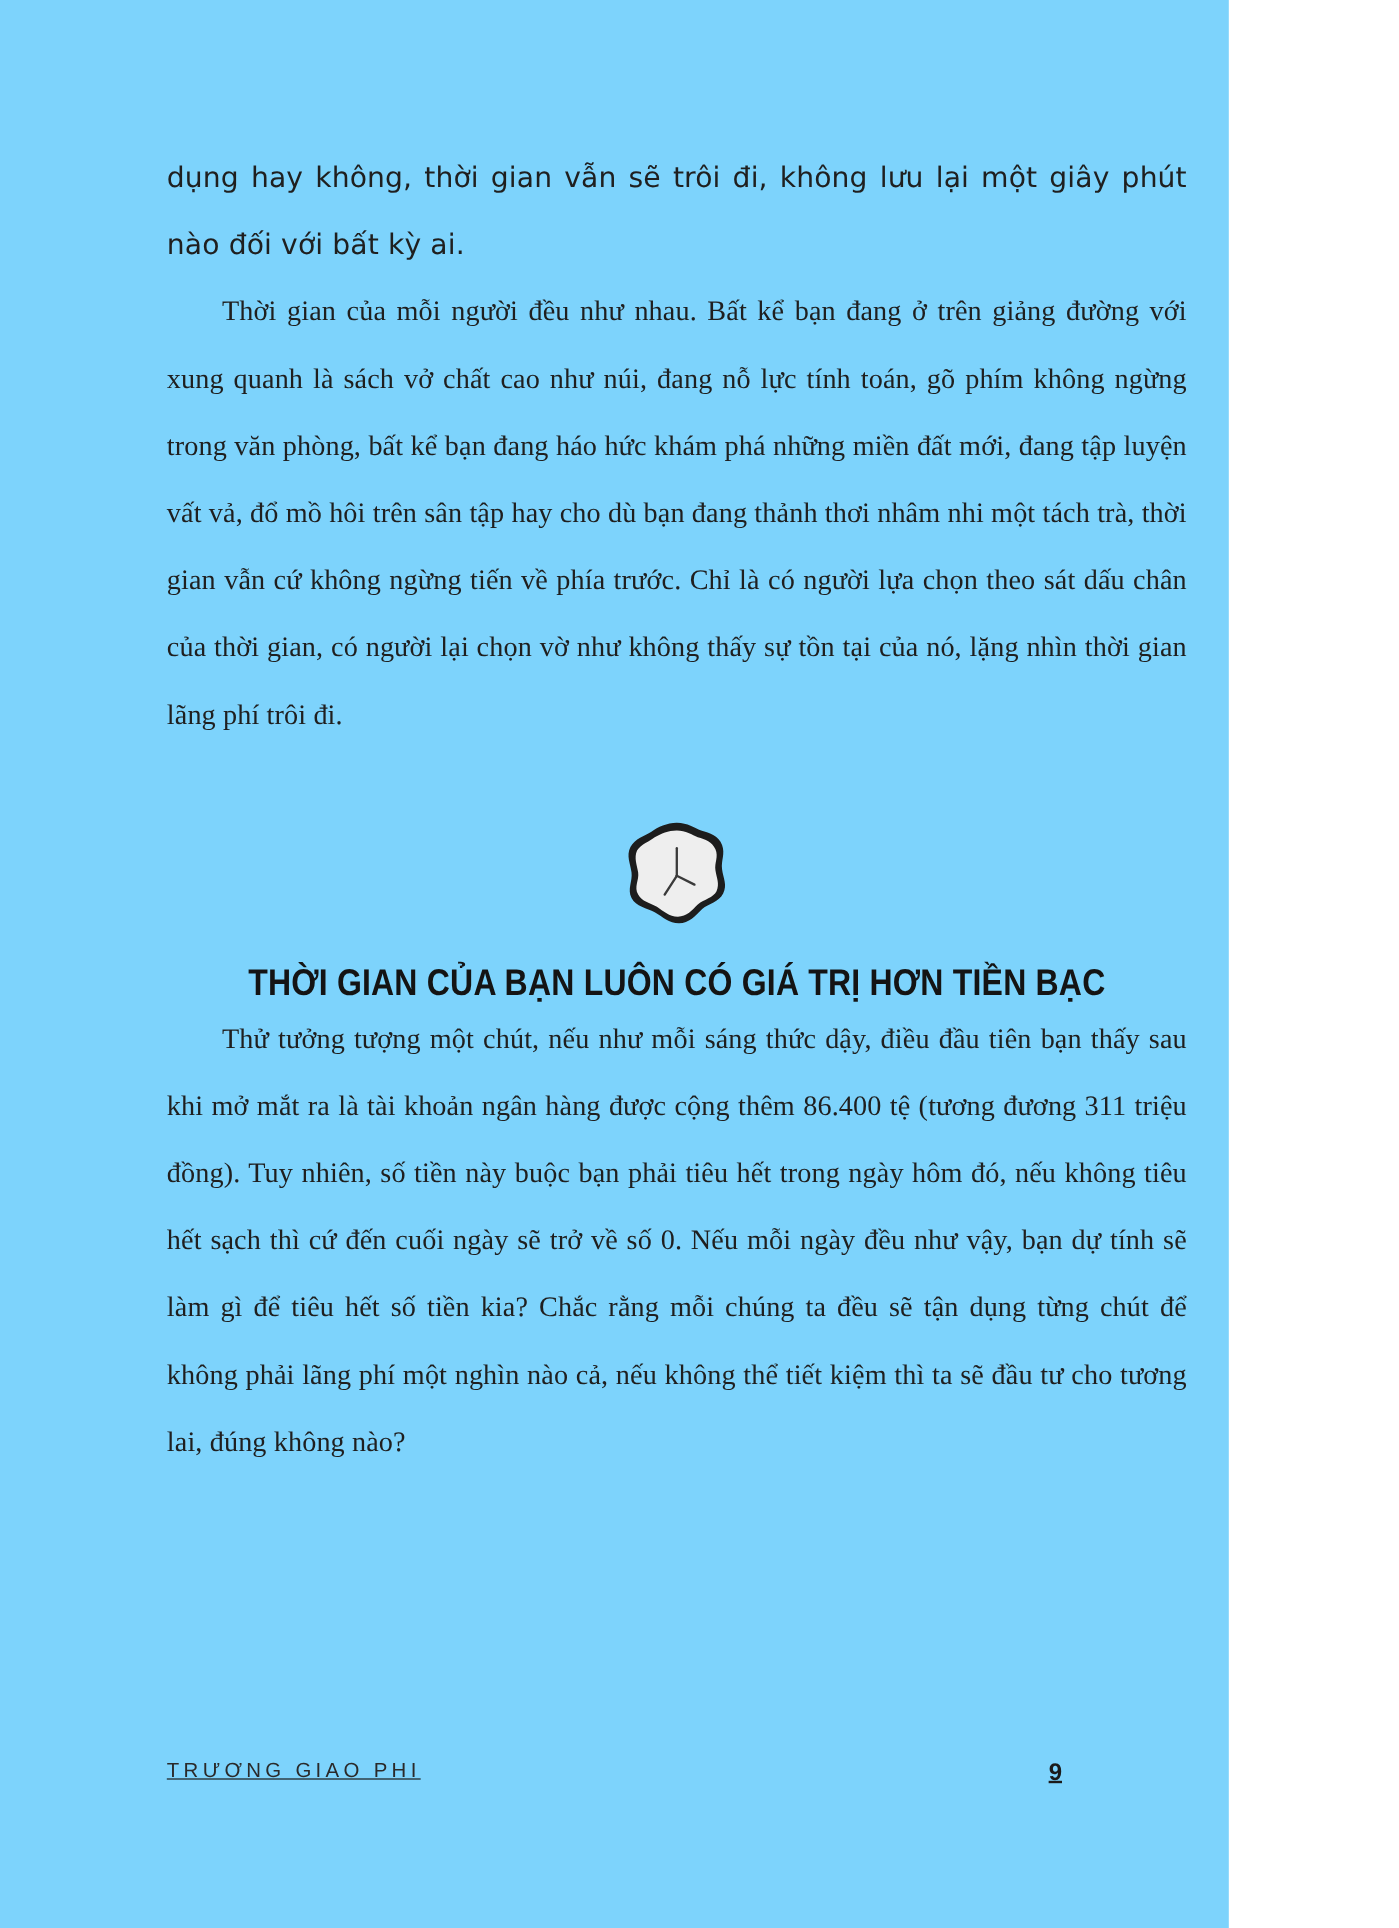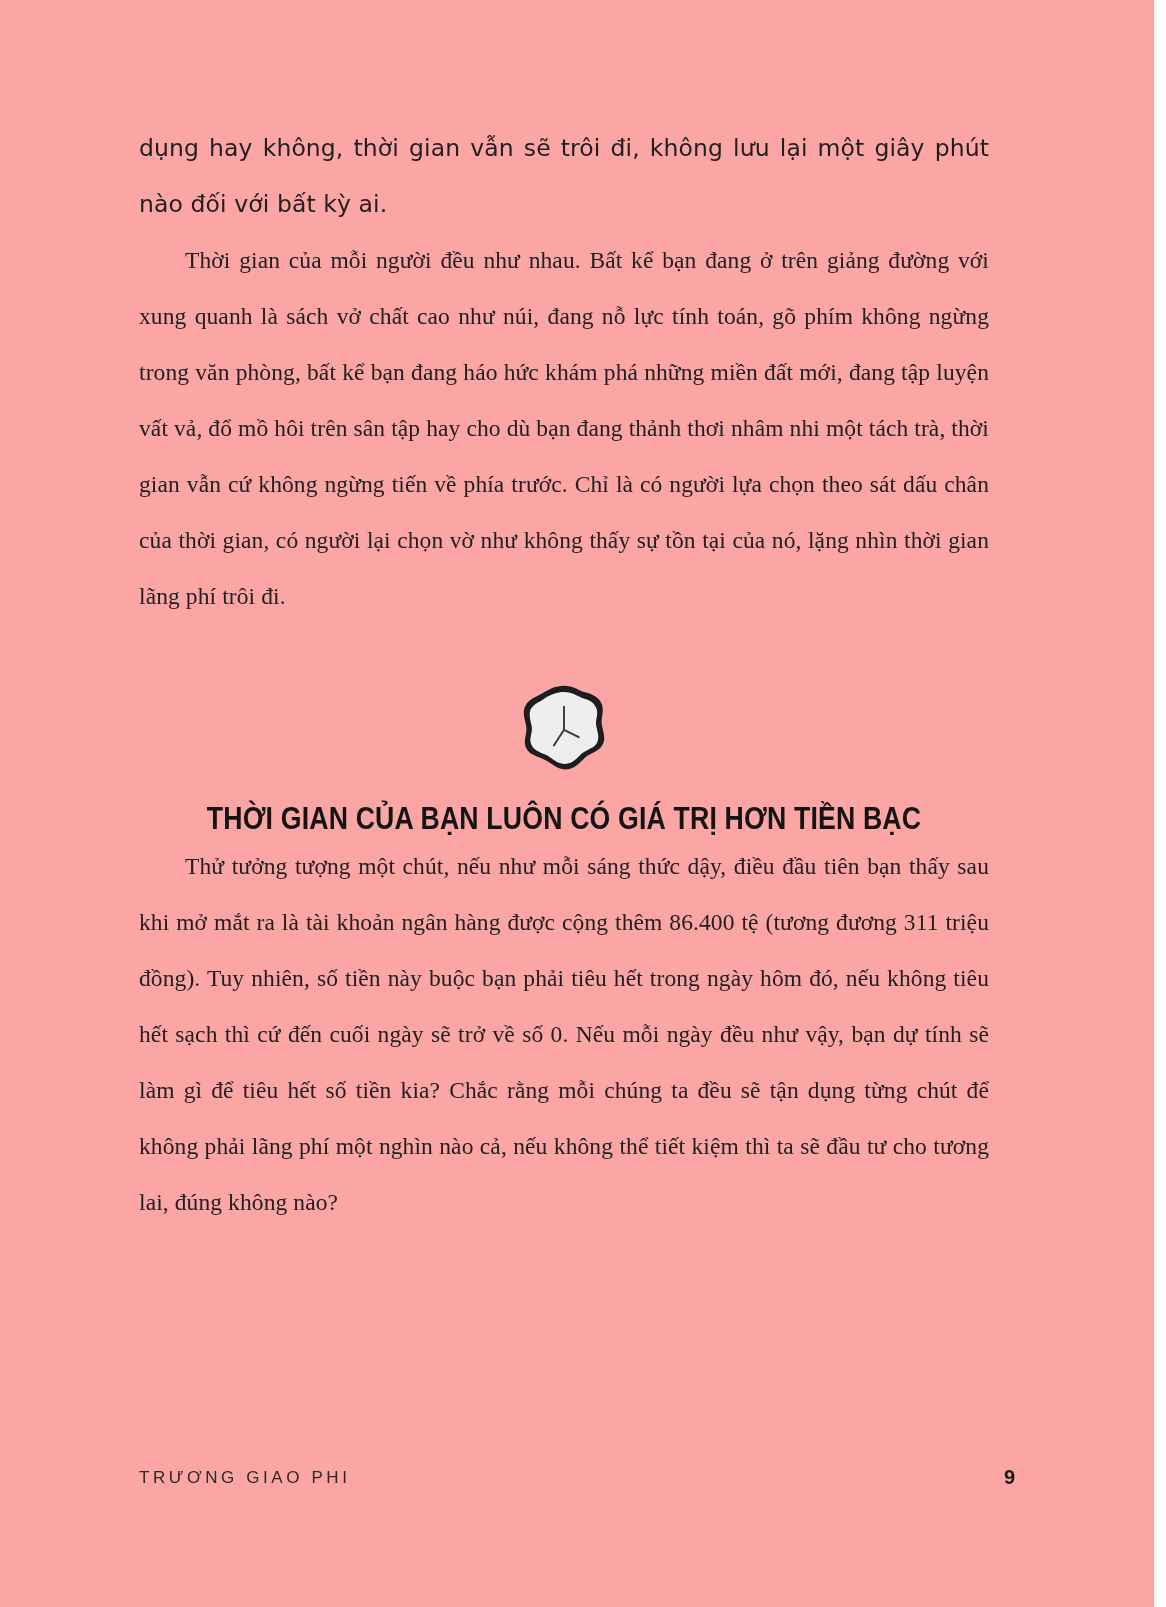--- a/index.html
+++ b/index.html
@@ -13,23 +13,23 @@
     height: 1607px;
     position: relative;
     font-family: "DejaVu Sans", sans-serif;
     color: #1b1b1b;
     overflow: hidden;
   }
 
   .page {
     position: absolute;
     left: 0; top: 0;
-    width: 1154px;
+    width: 1024px;
     height: 1607px;
-    background: #fca5a5;
+    background: #7dd3fc;
   }
 
   .content {
     position: absolute;
     left: 139px;
     top: 120px;
     width: 850px;
   }
 
   p.body-par {
@@ -80,22 +80,23 @@
     margin-top: 56px;
   }
 
   
   .footer {
     position: absolute;
     left: 139px;
     right: 139px;
     bottom: 118px;
     display: flex;
-    align-items: center;
+    align-items: flex-start;
     justify-content: space-between;
+    text-decoration: underline;
   }
   .footer-author {
     font-size: 17px;
     letter-spacing: 3.6px;
     color: #2a2a2a;
     font-family: "Liberation Sans", sans-serif;
     font-weight: 400;
   }
   .footer-page {
     font-size: 20px;

